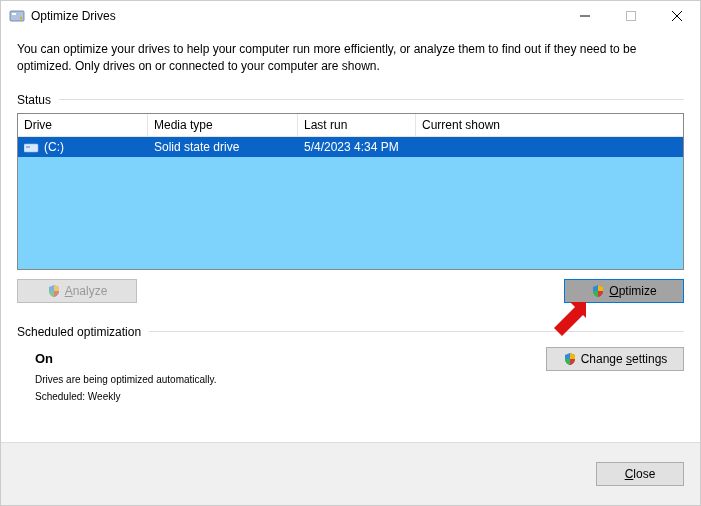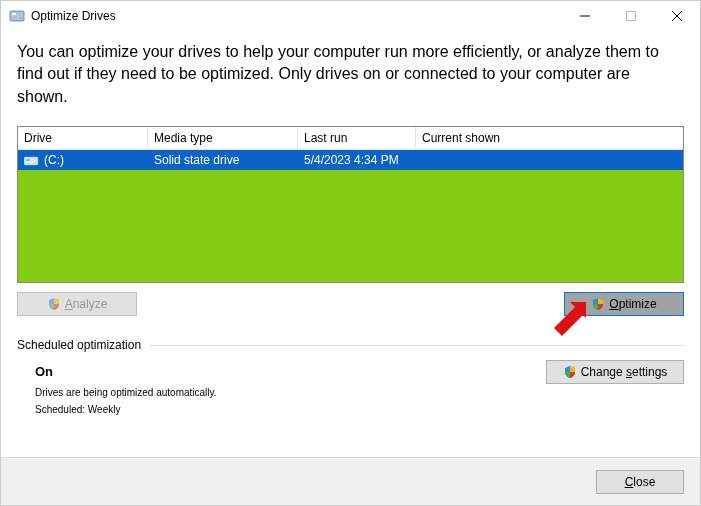--- a/index.html
+++ b/index.html
@@ -40,38 +40,38 @@
     color: #333;
     font-family: sans-serif;
   }
   .winbtn.disabled { color: #bbb; }
   .content {
     flex: 1;
     padding: 0 16px 10px 16px;
     display: flex; flex-direction: column;
   }
   .intro {
-    font-size: 16px;
+    font-size: 12px;
     line-height: 1.4;
     margin: 10px 0 18px 0;
     color: #000;
   }
   .section-label {
     font-size: 12px;
     color: #000;
     display: flex; align-items: center;
     margin-bottom: 6px;
   }
   .section-label .sep {
     flex: 1; height: 1px; background: #ddd; margin-left: 8px;
   }
   .table-wrap {
     border: 1px solid #888;
     height: 157px;
-    background: #84cc16;
+    background: #7dd3fc;
     margin-bottom: 6px;
   }
   .thead {
     display: flex;
     border-bottom: 1px solid #e5e5e5;
     background: #fff;
     height: 23px;
     align-items: center;
   }
   .th {
@@ -152,21 +152,21 @@
   .change-btn-wrap {
     position: absolute;
     right: 0; top: 2px;
   }
   .footer {
     border-top: 0;
     padding: 12px 16px 12px 0;
     display: flex; justify-content: flex-end;
     margin-top: auto;
     background: #f0f0f0;
-    height: 48px;
+    height: 63px;
     align-items: center;
   }
   .footer-inner {
     width:100%;
     border-top:1px solid #ddd;
     height:100%;
     display:flex; justify-content:flex-end; align-items:center;
     padding-right:0;
   }
   .u { text-decoration: underline; }
@@ -208,20 +208,24 @@
           <line x1="10" y1="0" x2="0" y2="10" stroke="#000" stroke-width="1"></line>
         </svg>
       </div>
     </div>
   </div>
 
   <div class="content">
 
     <div class="intro">You can optimize your drives to help your computer run more efficiently, or analyze them to find out if they need to be optimized. Only drives on or connected to your computer are shown.</div>
 
+    <div class="section-label">
+      <span>Status</span>
+      <span class="sep"></span>
+    </div>
 
     <div class="table-wrap">
       <div class="thead">
         <div class="th col-drive">Drive</div>
         <div class="th col-media">Media type</div>
         <div class="th col-last">Last run</div>
         <div class="th col-status" style="border-right:none">Current shown</div>
       </div>
       <div class="trow">
         <div class="cell col-drive">

